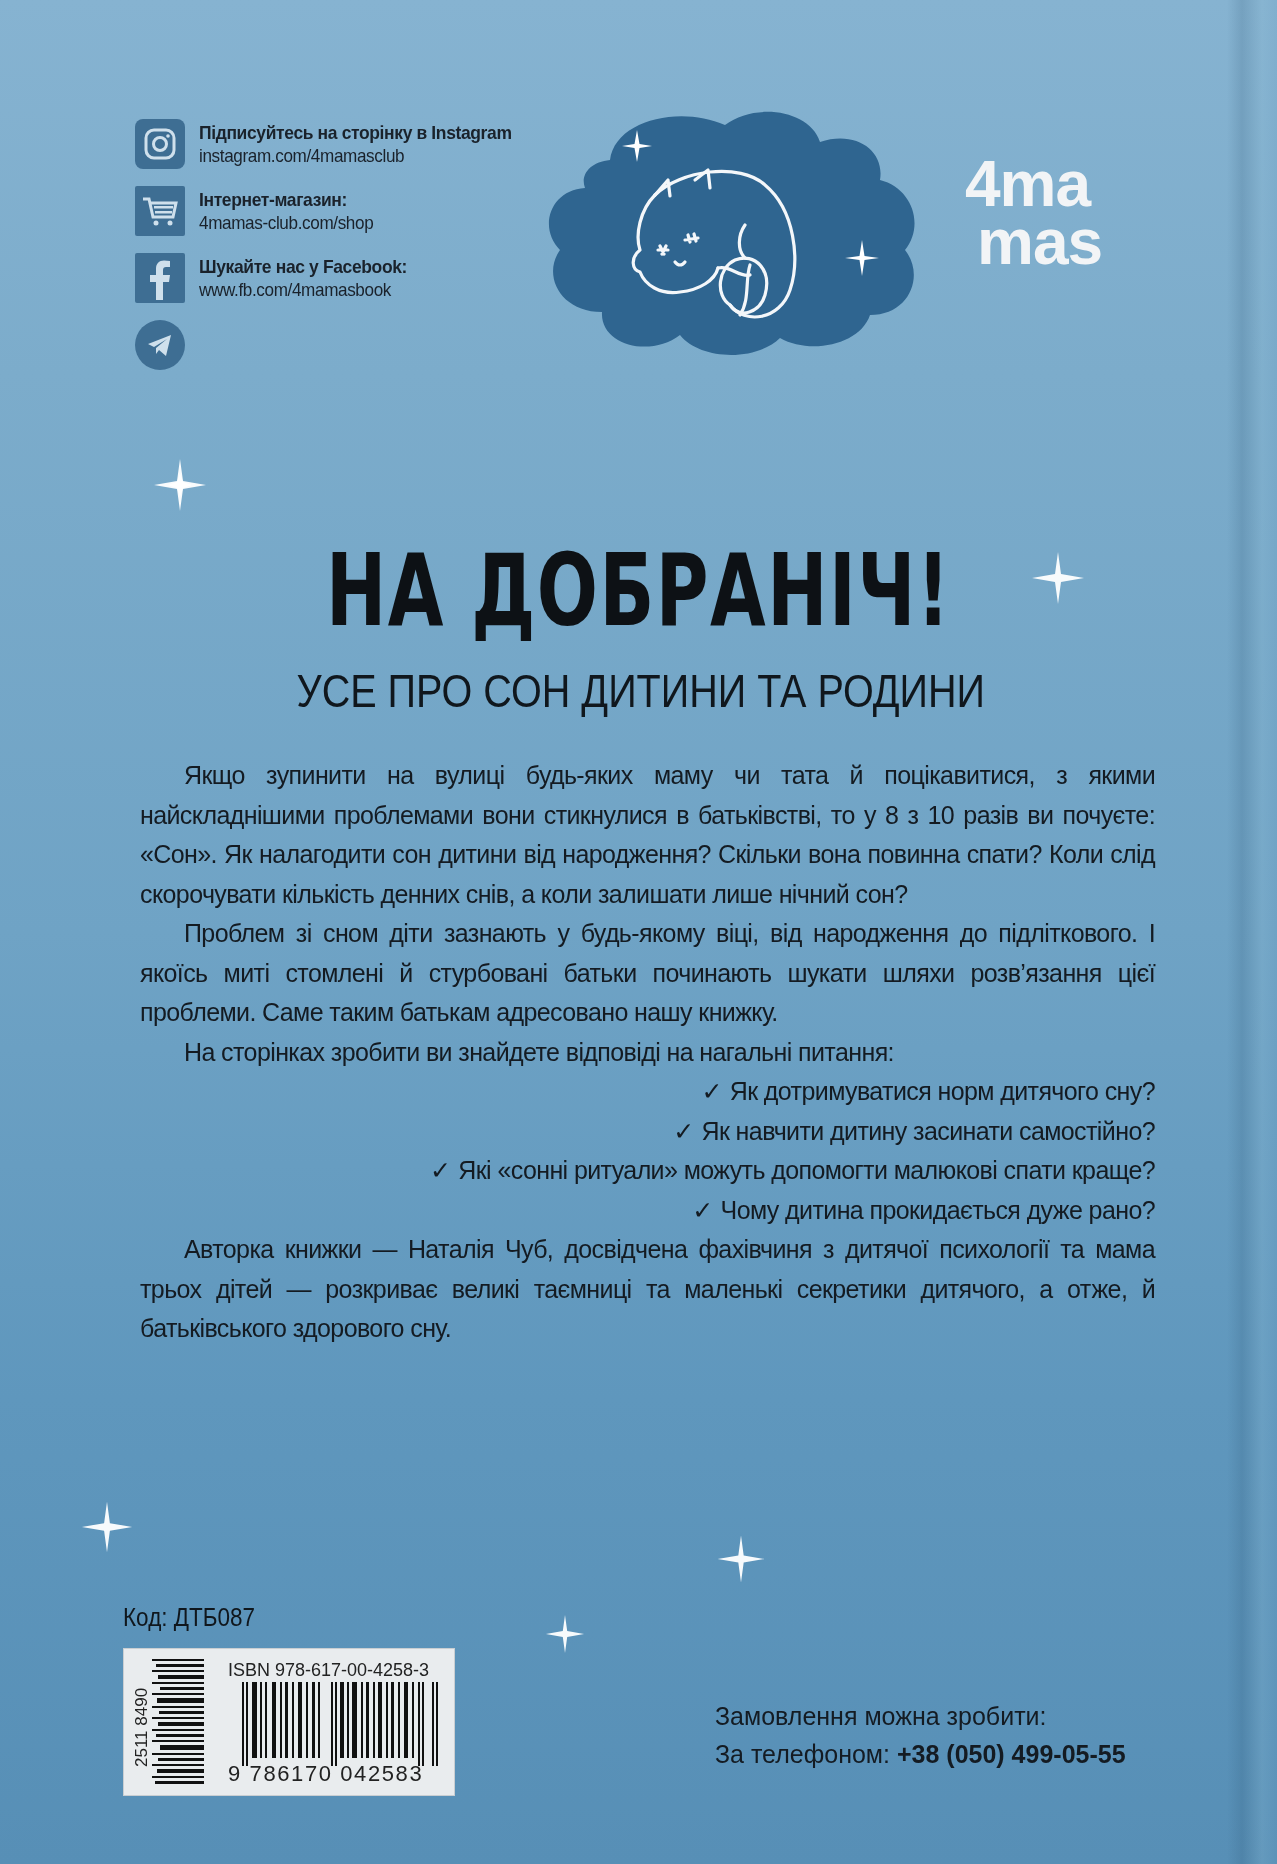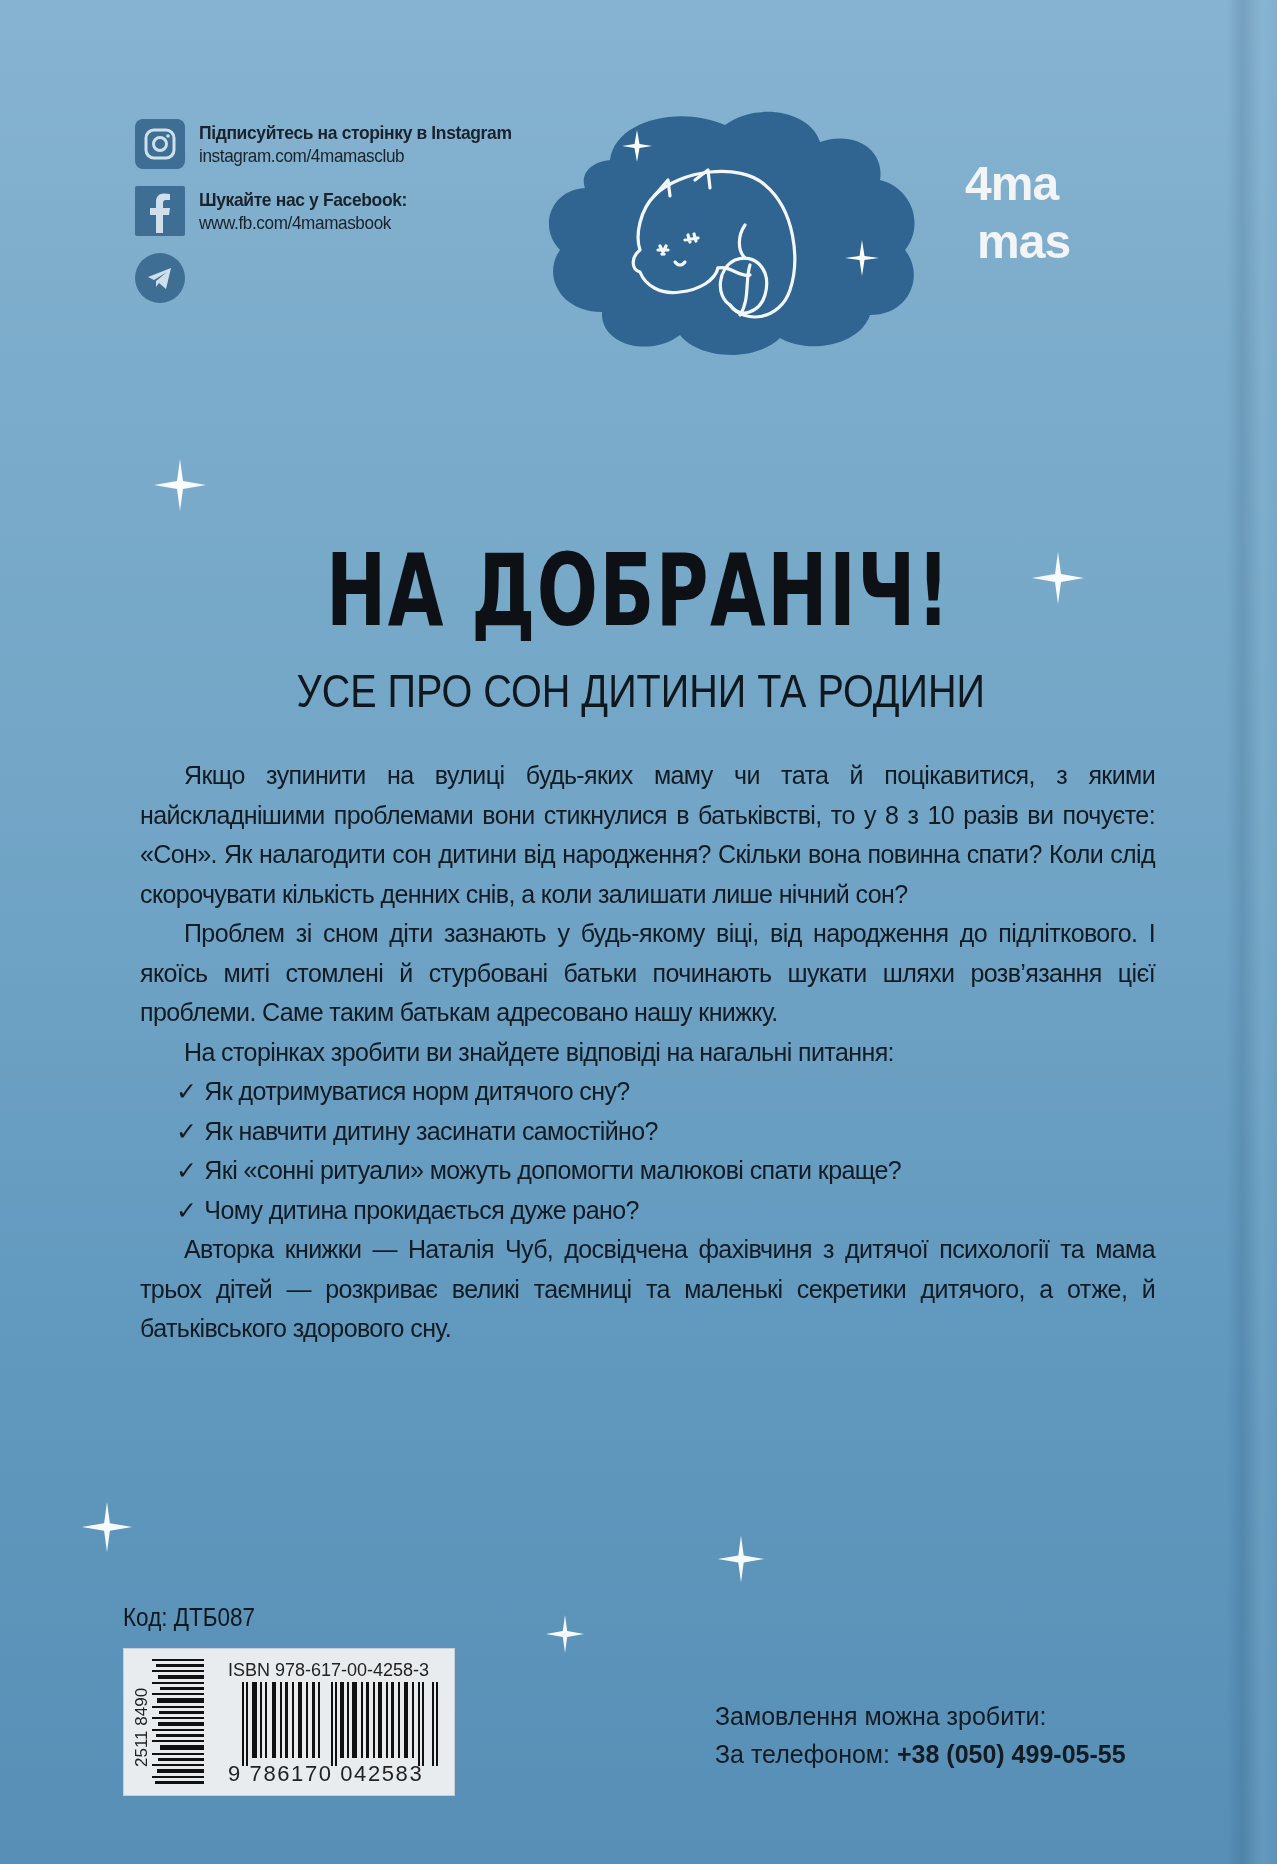--- a/index.html
+++ b/index.html
@@ -19,42 +19,42 @@
     width: 50px; height: 50px; margin-right: 14px; flex: 0 0 50px;
     display: flex; align-items: center; justify-content: center;
     background: #3e6e93; border-radius: 8px;
   }
   .social-icon.round { border-radius: 50%; }
   .social-text { line-height: 23px; }
   .social-title { font-family: "Liberation Sans Narrow", "Liberation Sans", sans-serif; font-weight: bold; font-size: 19px; letter-spacing: -0.4px; color: #1a222b; transform: scaleX(0.92); transform-origin: left; white-space: nowrap; }
   .social-link { font-size: 19px; letter-spacing: -0.4px; color: #1a222b; transform: scaleX(0.9); transform-origin: left; white-space: nowrap; }
 
   .cloud { position: absolute; left: 540px; top: 100px; width: 400px; height: 260px; }
-  .logo { position: absolute; left: 965px; top: 155px; color: #f2f4f6; font-weight: bold; font-size: 48px; line-height: 58px; letter-spacing: -1px; }
+  .logo { position: absolute; left: 965px; top: 155px; color: #f2f4f6; font-weight: bold; font-size: 64px; line-height: 58px; letter-spacing: -1px; }
   .logo div { white-space: nowrap; }
 
   .star { position: absolute; }
 
   .title {
     position: absolute; left: 0; width: 1277px; top: 532px; text-align: center;
     font-family: "DejaVu Sans", sans-serif; font-weight: bold; font-size: 100px; letter-spacing: 2px;
     color: #0d1115; transform: scaleX(0.72); transform-origin: center;
   }
   .subtitle {
     position: absolute; left: 0; width: 1277px; top: 664px; text-align: center;
     font-size: 46px; color: #10171d; transform: scaleX(0.86); transform-origin: 655px 0;
     white-space: nowrap;
   }
   .body-text {
     position: absolute; left: 140px; top: 756px; width: 1015px;
     font-size: 25px; line-height: 39.5px; color: #141b22;
     letter-spacing: -0.6px;
   }
   .body-text p { margin: 0; text-indent: 44px; text-align: justify; }
-  .body-text ul { list-style: none; margin: 0; padding: 0 0 0 36px; }
+  .body-text ul { list-style: none; margin: 0; padding: 0 0 0 36px; text-align: right; }
   .body-text li { position: relative; padding-left: 0; }
   .check { margin-right: 8px; }
 
   .code { position: absolute; left: 123px; top: 1603px; font-size: 25px; color: #10171d; transform: scaleX(0.9); transform-origin: left; }
   .barcode-box {
     position: absolute; left: 123px; top: 1648px; width: 330px; height: 146px;
     background: #e9ecee; border: 1px solid #c9ced2;
   }
   .barcode-side { position: absolute; left: 10px; top: 8px; width: 72px; height: 130px; }
   .side-digits { position: absolute; left: 0; top: 8px; width: 16px; font-size: 17px; line-height: 15px; color: #222; writing-mode: vertical-rl; transform: rotate(180deg); height: 125px; text-align: center; }
@@ -75,20 +75,35 @@
     <div class="social-icon">
       <svg width="36" height="36" viewBox="0 0 36 36">
           <rect x="4" y="4" width="28" height="28" rx="8" fill="none" stroke="#cfe0ec" stroke-width="3"></rect>
           <circle cx="18" cy="18" r="6.5" fill="none" stroke="#cfe0ec" stroke-width="3"></circle>
           <circle cx="26" cy="10" r="1.8" fill="#cfe0ec"></circle>
         </svg>
     </div>
     <div class="social-text">
       <div class="social-title">Підписуйтесь на сторінку в Instagram</div>
       <div class="social-link">instagram.com/4mamasclub</div>
+    </div>
+  </div>
+  <div class="social-row">
+    <div class="social-icon" style="border-radius:2px;">
+      <svg width="40" height="36" viewBox="0 0 40 36">
+          <path d="M3 6 H9 L13 24 H33 L36 10 H11" fill="none" stroke="#cfe0ec" stroke-width="3"></path>
+          <rect x="14" y="13" width="19" height="2.5" fill="#cfe0ec"></rect>
+          <rect x="15" y="18" width="17" height="2.5" fill="#cfe0ec"></rect>
+          <circle cx="16" cy="30" r="2.5" fill="#cfe0ec"></circle>
+          <circle cx="30" cy="30" r="2.5" fill="#cfe0ec"></circle>
+        </svg>
+    </div>
+    <div class="social-text">
+      <div class="social-title">Інтернет-магазин:</div>
+      <div class="social-link">4mamas-club.com/shop</div>
     </div>
   </div>
   <div class="social-row">
     <div class="social-icon" style="border-radius:2px;">
       <svg width="36" height="44" viewBox="0 0 36 44">
           <path d="M21 44 V26 H27 L28 19 H21 V14 C21 12 22 11 24 11 H28 V5 C26 4.7 24 4.5 22 4.5 C17 4.5 14 7.5 14 13 V19 H8 V26 H14 V44 Z" fill="#cfe0ec"></path>
         </svg>
     </div>
     <div class="social-text">
       <div class="social-title">Шукайте нас у Facebook:</div>

